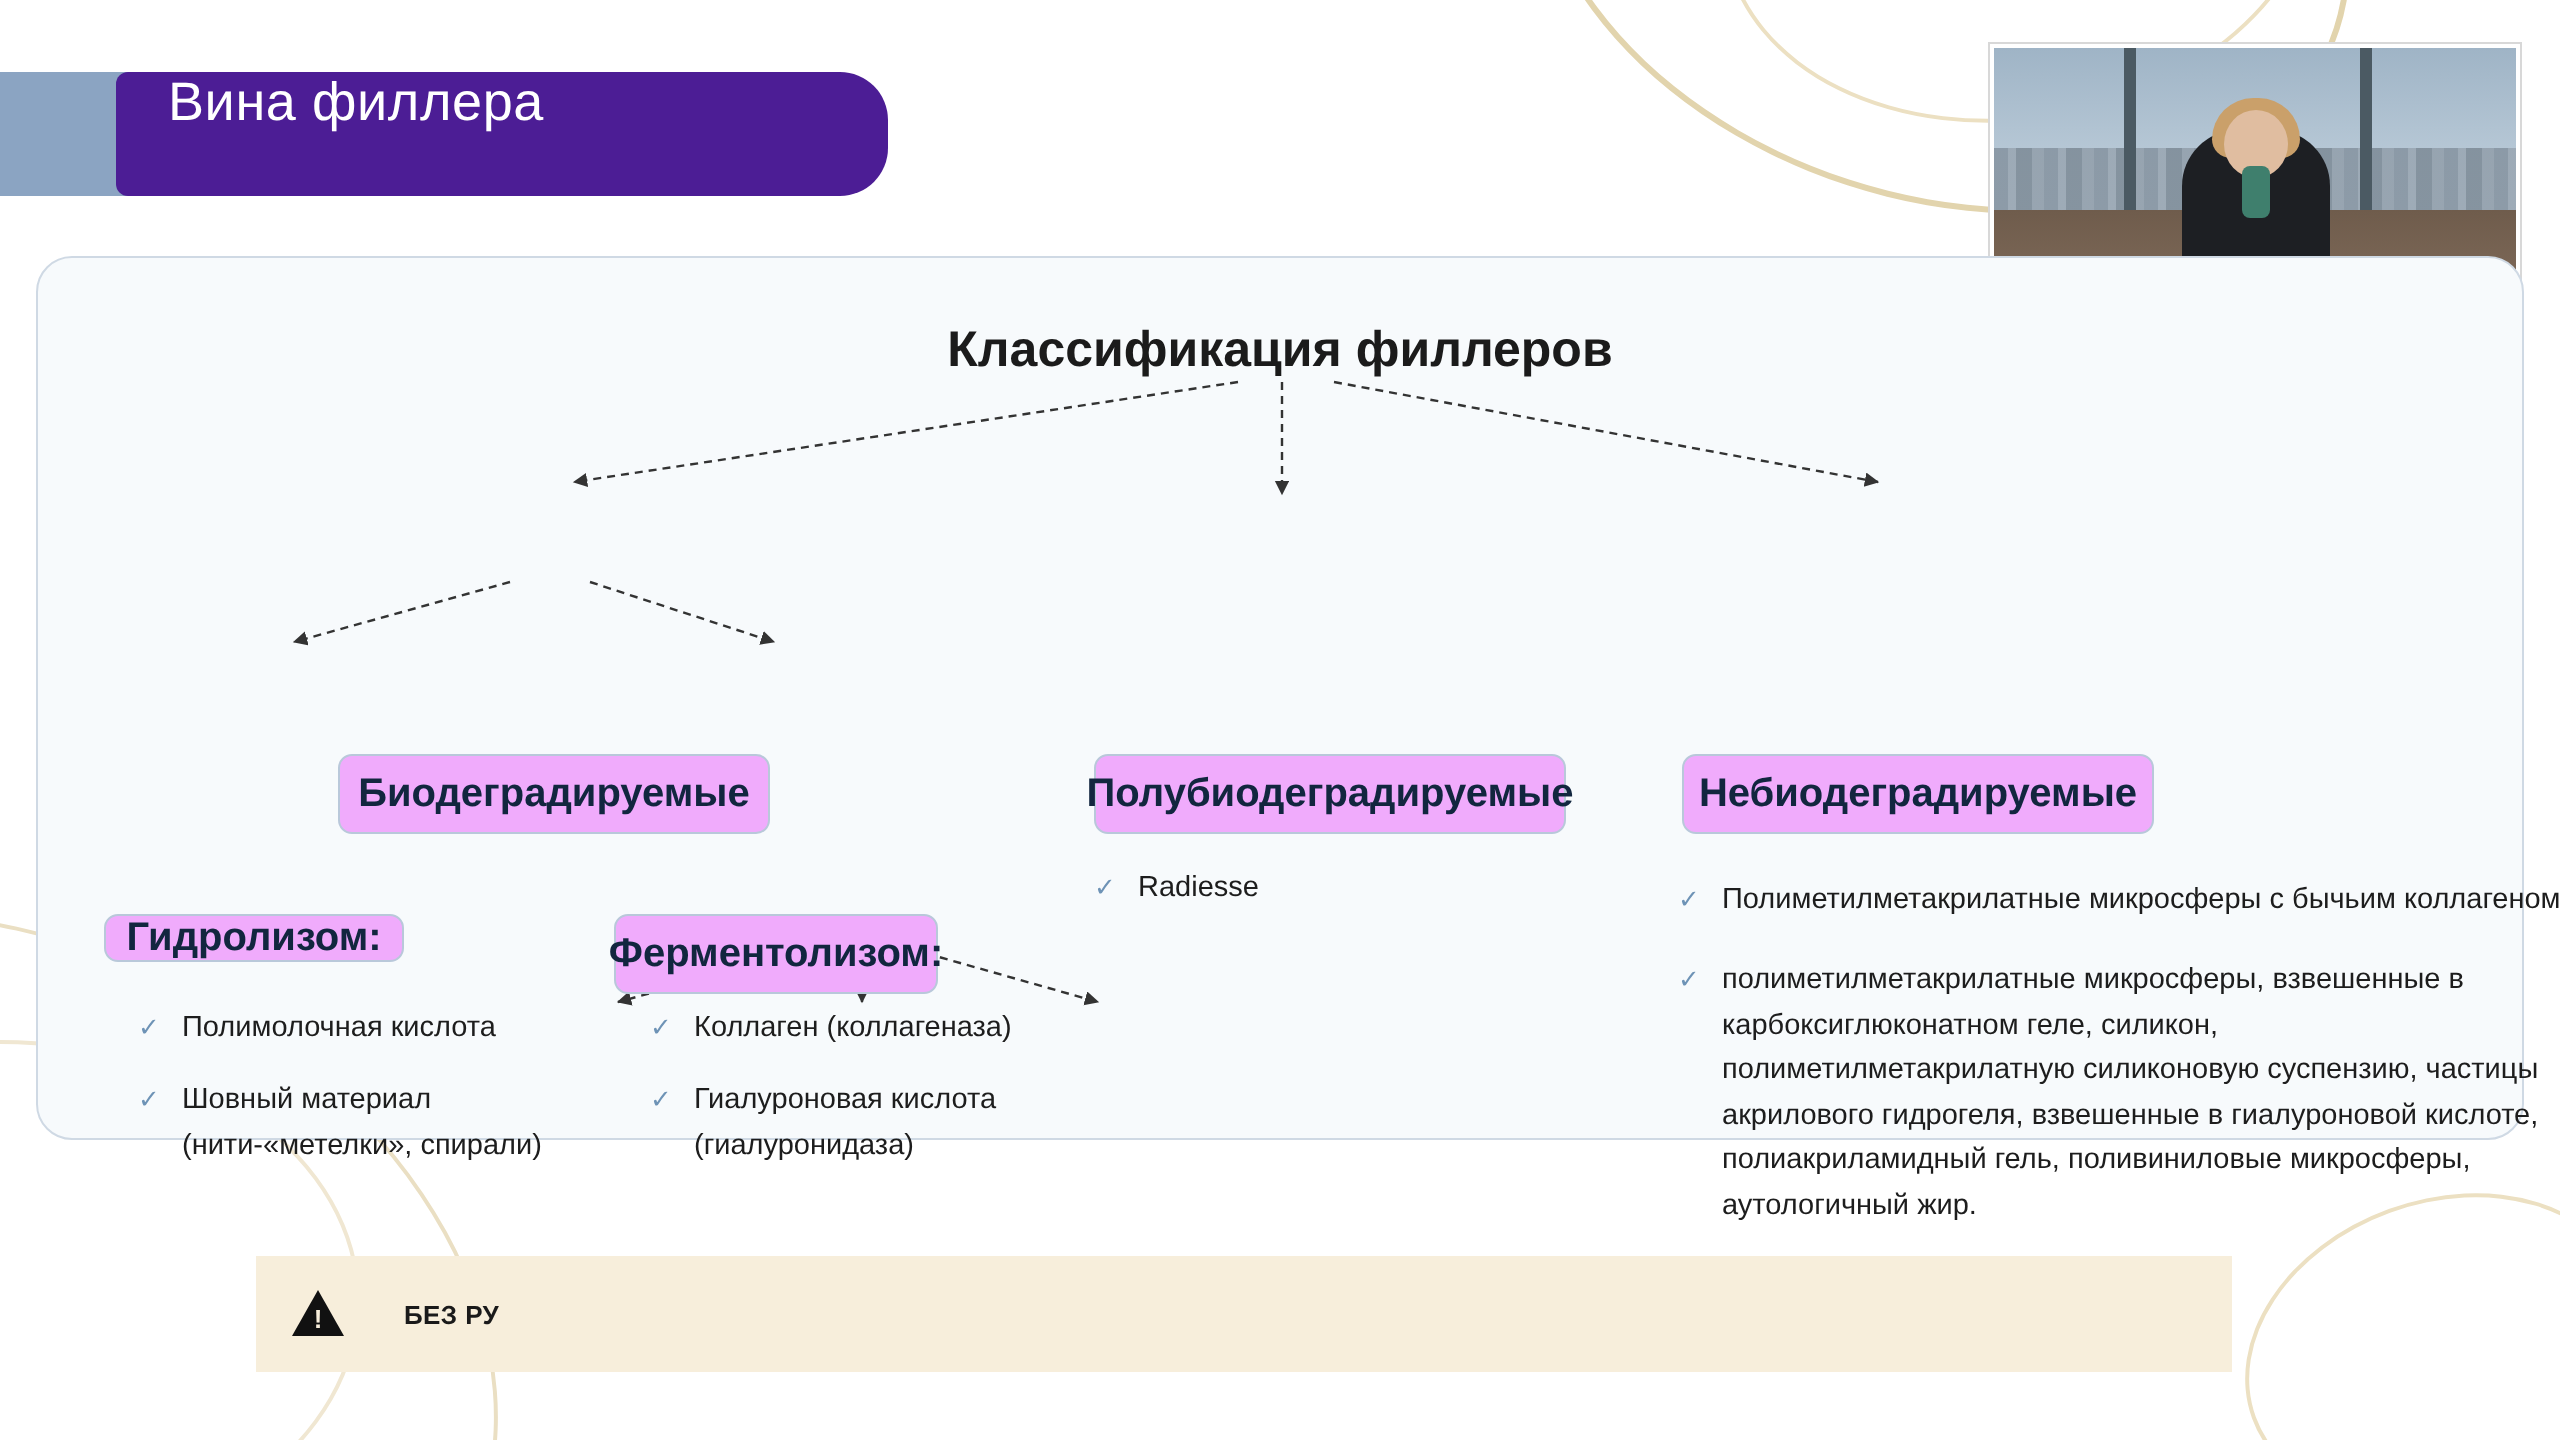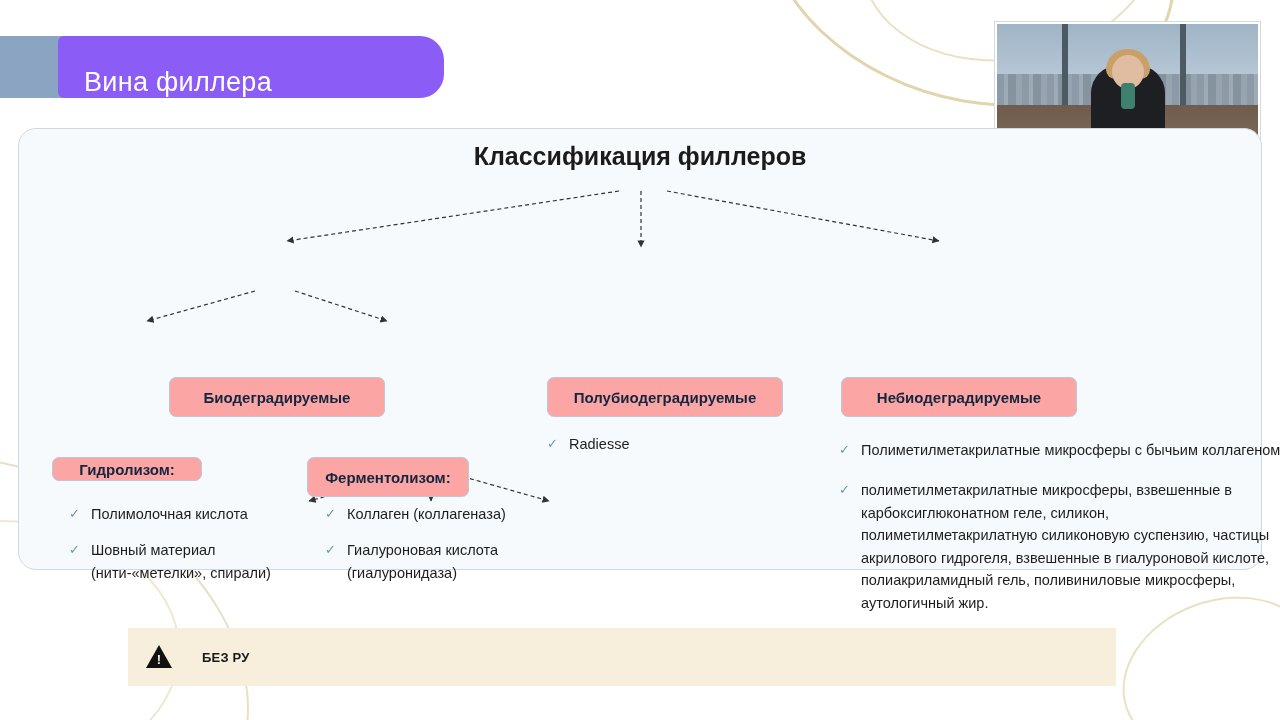--- a/index.html
+++ b/index.html
@@ -35,24 +35,24 @@
     position: absolute;
     left: 0; top: 36px;
     width: 96px; height: 62px;
     background: #8ba4c2;
     border-radius: 0 6px 6px 0;
   }
   .title-band {
     position: absolute;
     left: 58px; top: 36px;
     width: 386px; height: 62px;
-    background: #8b5cf6;
+    background: #4c1d95;
     border-radius: 6px 24px 24px 6px;
     display: flex;
-    align-items: flex-end;
+    align-items: flex-start;
     padding-left: 26px;
   }
   .title-band .title-text {
     color: #ffffff;
     font-size: 27px;
     font-weight: 400;
     letter-spacing: .3px;
   }
 
   
@@ -105,37 +105,37 @@
   .card {
     position: absolute;
     left: 18px; top: 128px;
     width: 1244px; height: 442px;
     background: #f7fafc;
     border: 1px solid #cfd9e4;
     border-radius: 18px;
   }
   .diagram-title {
     position: absolute;
-    left: 0; top: 13px; width: 100%;
+    left: 0; top: 32px; width: 100%;
     text-align: center;
     font-size: 25px;
     font-weight: bold;
     color: #1b1b1b;
   }
 
   
   .node {
     position: absolute;
-    background: #fca5a5;
+    background: #f0abfc;
     border: 1px solid #b9c8da;
     border-radius: 7px;
     display: flex;
     align-items: center;
     justify-content: center;
-    font-size: 15px;
+    font-size: 20px;
     font-weight: bold;
     color: #12263f;
     padding: 0 14px;
     text-align: center;
   }
   #node-bio    { left: 150px; top: 248px; width: 216px; height: 40px; }
   #node-semi   { left: 528px; top: 248px; width: 236px; height: 40px; }
   #node-non    { left: 822px; top: 248px; width: 236px; height: 40px; }
   #node-hydro  { left: 33px;  top: 328px; width: 150px; height: 24px; }
   #node-enzyme { left: 288px; top: 328px; width: 162px; height: 40px; }

